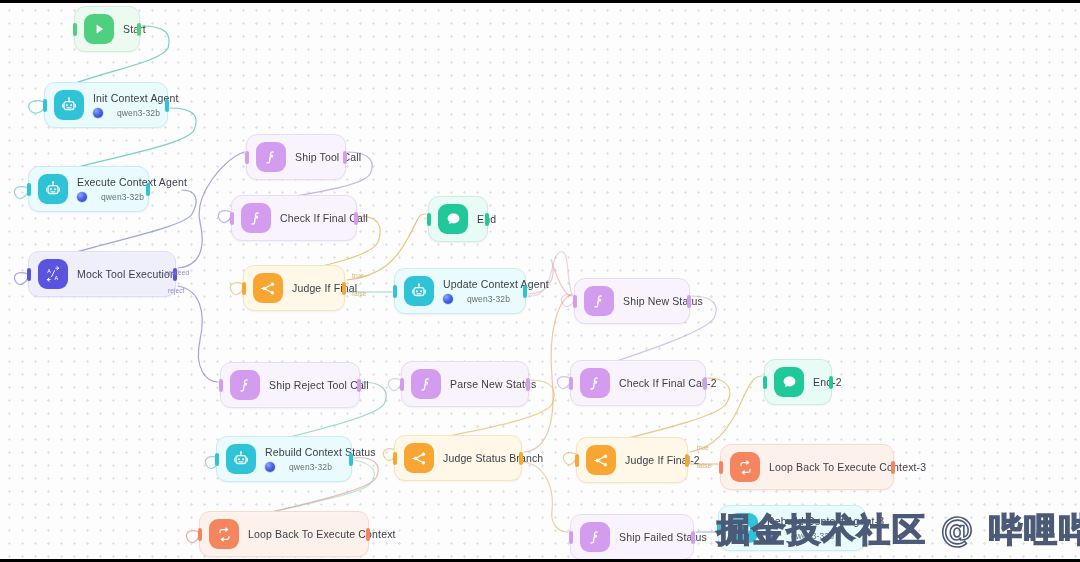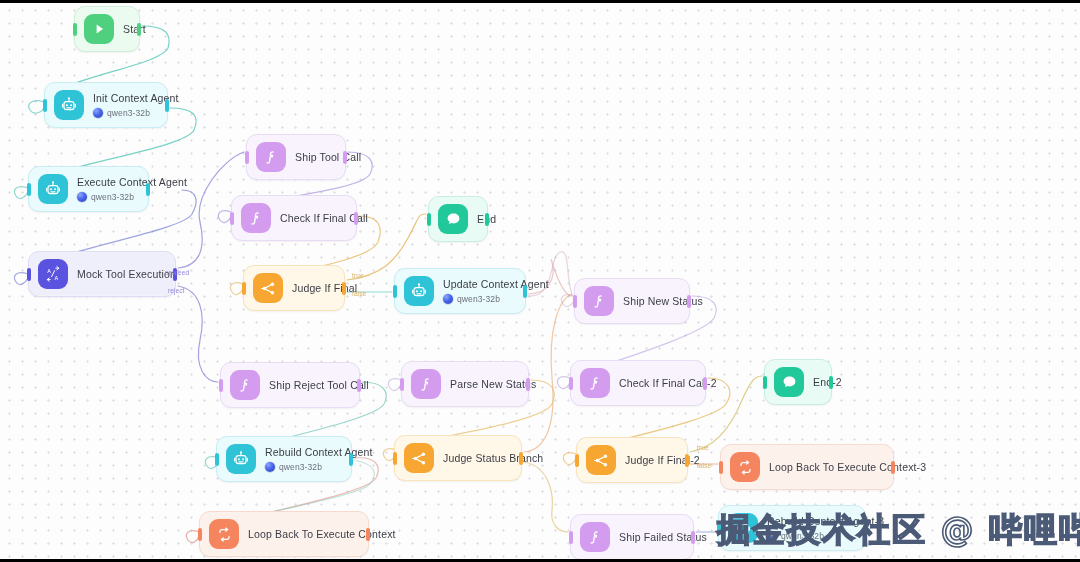--- a/index.html
+++ b/index.html
@@ -33,21 +33,21 @@
   .node .icon {
     width:30px; height:30px; min-width:30px;
     border-radius:9px;
     display:flex; align-items:center; justify-content:center;
     margin-right:9px;
   }
   .node .icon svg { display:block; }
   .node .body { display:flex; flex-direction:column; justify-content:center; }
   .node .title { font-size:10.5px; color:#3b3d46; letter-spacing:.15px; line-height:13px; }
   .node.tall .title { margin-bottom:3px; }
-  .model { display:flex; align-items:center; gap:4px;text-align:right; }
+  .model { display:flex; align-items:center; gap:14px;text-align:right; }
   .model .ball {
     width:10px; height:10px; border-radius:50%;
     background:radial-gradient(circle at 32% 28%, #8aa6ff 0%, #4562e8 48%, #2f3fbe 100%);
     box-shadow:0 0 0 .5px rgba(60,70,180,.35);
   }
   .model .mtxt { font-size:8.5px; color:#6b6f7c; letter-spacing:.1px; }
 
   
   .h-in, .h-out {
     position:absolute; width:4px; height:13px; border-radius:2px; top:50%;
@@ -343,21 +343,21 @@
             <rect x="4" y="5.6" width="10" height="8" rx="2.4" fill="none" stroke="#ffffff" stroke-width="1.25"></rect>
             <circle cx="6.9" cy="9.2" r="1.05" fill="#ffffff"></circle>
             <circle cx="11.1" cy="9.2" r="1.05" fill="#ffffff"></circle>
             <path d="M7 11.9h4" stroke="#ffffff" stroke-width="1.1" stroke-linecap="round"></path>
             <path d="M9 2.6v3" stroke="#ffffff" stroke-width="1.2" stroke-linecap="round"></path>
             <circle cx="9" cy="2.3" r="1.05" fill="#ffffff"></circle>
             <path d="M2.6 8.4v2.6M15.4 8.4v2.6" stroke="#ffffff" stroke-width="1.2" stroke-linecap="round"></path>
           </svg>
         </span>
         <span class="body">
-          <span class="title">Rebuild Context Agent</span>
+          <span class="title">Rebuild Context Status</span>
           <span class="model">
             <span class="ball"></span>
             <span class="mtxt">qwen3-32b</span>
           </span>
         </span>
         <span class="h-out"></span>
       </div>
       <div class="node t-loop" style="left: 199px; top: 511px; width: 170px;">
         <span class="h-in"></span>
         <span class="icon">

